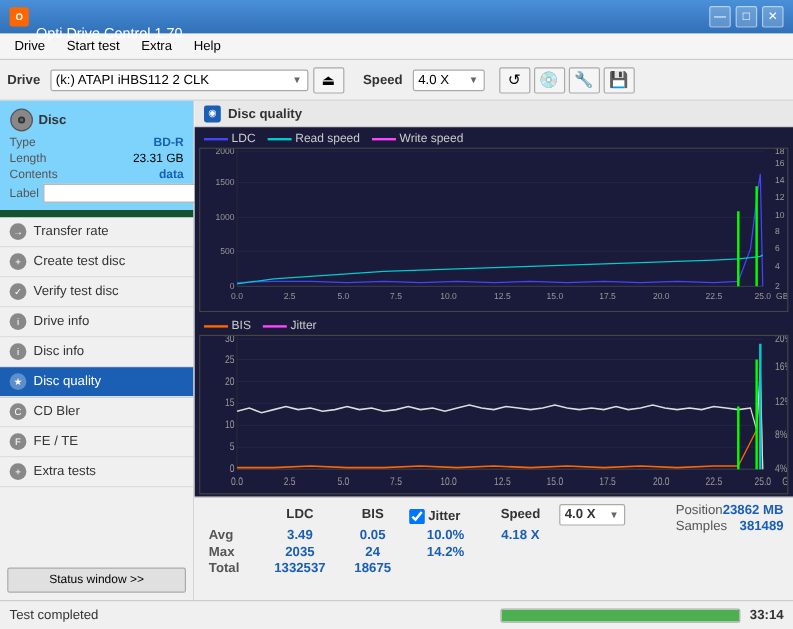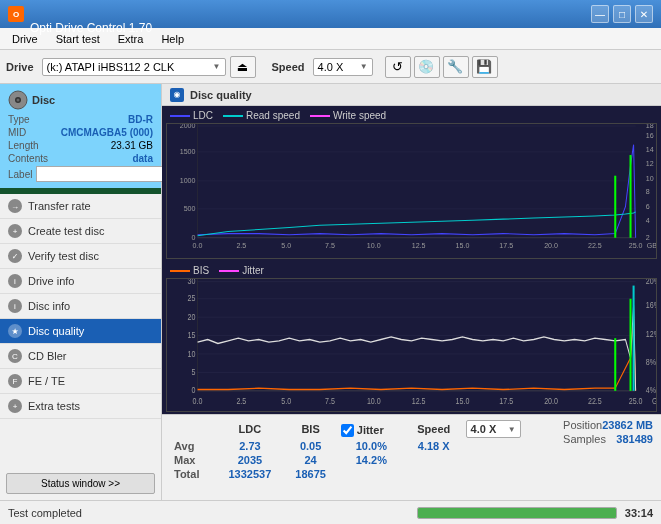--- a/index.html
+++ b/index.html
@@ -80,21 +80,21 @@
       display: flex;
       align-items: center;
       gap: 4px;
     }
     .drive-dropdown {
       background: white;
       border: 1px solid #aaa;
       border-radius: 2px;
       padding: 2px 4px;
       font-size: 11px;
-      width: 184px;
+      width: 215px;
       display: flex; align-items: center; justify-content: space-between;
     }
     .eject-btn {
       width: 26px; height: 22px;
       border: 1px solid #aaa;
       background: #f5f5f5;
       border-radius: 2px;
       cursor: pointer;
       display: flex; align-items: center; justify-content: center;
       font-size: 12px;
@@ -422,24 +422,20 @@
         <svg class="disc-icon" viewBox="0 0 20 20">
           <circle cx="10" cy="10" r="9" fill="#888" stroke="#555" stroke-width="1"></circle>
           <circle cx="10" cy="10" r="3" fill="#333"></circle>
           <circle cx="10" cy="10" r="1.5" fill="#666"></circle>
         </svg>
         <span class="disc-header-label">Disc</span>
       </div>
       <div class="disc-row">
         <span class="disc-key">Type</span>
         <span class="disc-value">BD-R</span>
-      </div>
-      <div class="disc-row">
-        <span class="disc-key">MID</span>
-        <span class="disc-value">CMCMAGBA5 (000)</span>
       </div>
       <div class="disc-row">
         <span class="disc-key">Length</span>
         <span class="disc-value-black">23.31 GB</span>
       </div>
       <div class="disc-row">
         <span class="disc-key">Contents</span>
         <span class="disc-value">data</span>
       </div>
       <div class="label-row">
@@ -652,21 +648,21 @@
                 <div class="speed-select" style="width:55px;">
                   <span>4.0 X</span>
                   <span class="dd-arrow">▼</span>
                 </div>
               </th>
             </tr>
           </thead>
           <tbody>
             <tr>
               <td class="row-label">Avg</td>
-              <td class="blue-val">2.73</td>
+              <td class="blue-val">3.49</td>
               <td class="blue-val">0.05</td>
               <td class="blue-val">10.0%</td>
               <td class="blue-val">4.18 X</td>
               <td></td>
             </tr>
             <tr>
               <td class="row-label">Max</td>
               <td class="blue-val">2035</td>
               <td class="blue-val">24</td>
               <td class="blue-val">14.2%</td>

